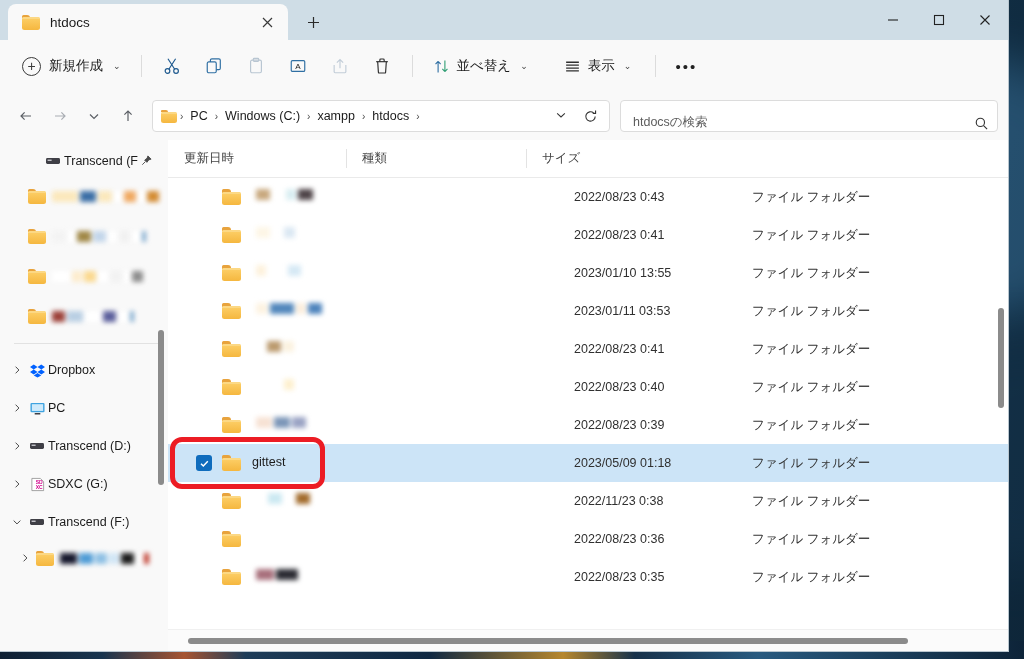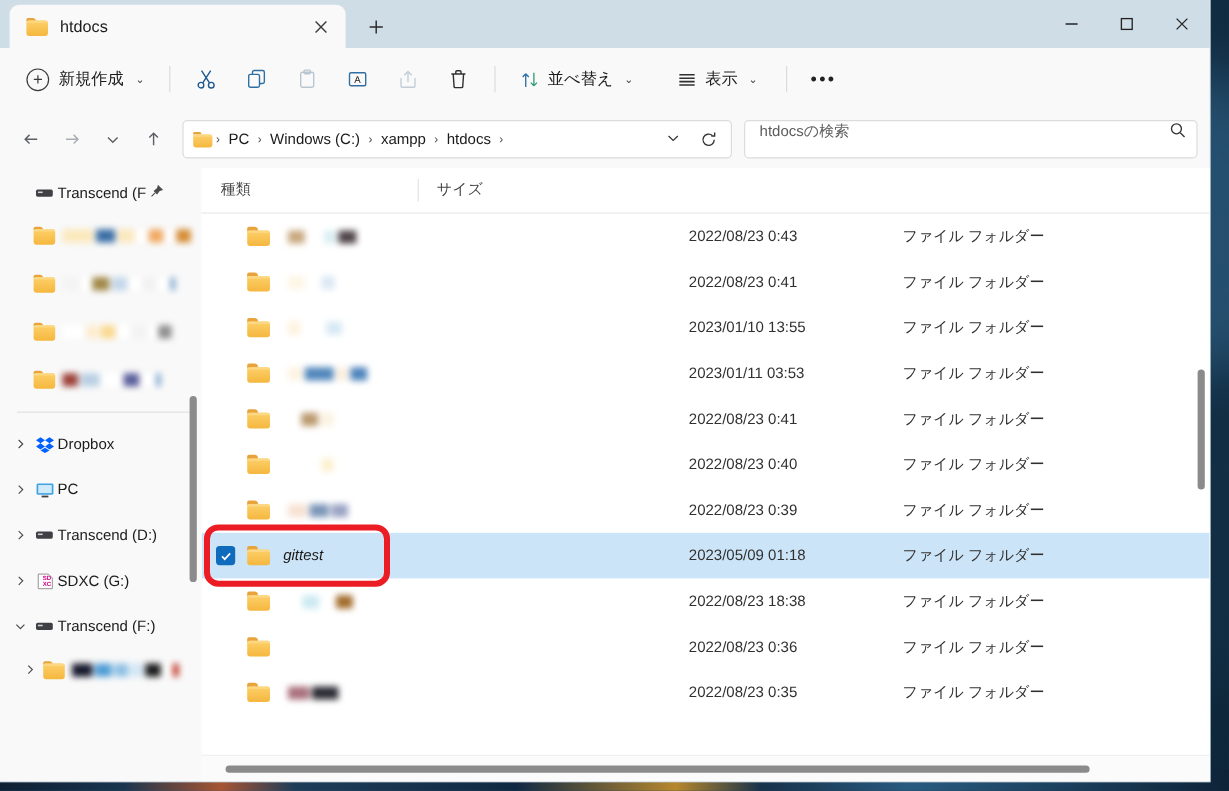--- a/index.html
+++ b/index.html
@@ -94,21 +94,21 @@
     display:flex; align-items:center; padding:0 4px 0 8px; margin-left:6px; min-width:0;
   }
   .crumb-folder{width:16px;height:13px;position:relative;flex:none;margin-right:2px;}
   .crumb{font-size:12.5px;color:#1b1b1b;padding:3px 6px;border-radius:3px;white-space:nowrap;}
   .crumb-sep{font-size:10px;color:#4a4a4a;padding:0 1px;}
   .crumb-spacer{flex:1;}
   .crumb-caret{font-size:10px;color:#333;padding:0 8px;}
   .refresh{width:30px;height:30px;display:flex;align-items:center;justify-content:center;color:#333;}
   .searchbox{
     width:378px;height:32px;background:#fff;border:1px solid #dcdcdc;border-radius:4px;
-    display:flex;align-items:flex-start;padding:0 8px 0 12px;margin-left:8px;
+    display:flex;align-items:flex-end;padding:0 8px 0 12px;margin-left:8px;
   }
   .searchbox .ph{flex:1;font-size:12.5px;color:#5d5d5d;}
   .searchbox .mag{color:#333;display:flex;}
 
   
   .bodysplit{flex:1;display:flex;min-height:0;background:#fff;position:relative;}
 
   
   .sidebar{
     width:168px;flex:none;background:#f9f9f9;position:relative;overflow:hidden;
@@ -137,21 +137,21 @@
   .ch-name{width:390px;padding-left:20px;gap:12px;}
   .selall{width:15px;height:15px;border:1.3px solid #8a8a8a;border-radius:3px;flex:none;}
   .ch-date{width:178px;padding-left:16px;}
   .ch-type{width:180px;padding-left:16px;}
   .ch-size{width:60px;padding-left:16px;}
   .sortmark{position:absolute;left:208px;top:4px;font-size:10px;color:#555;}
 
   .rows{flex:1;overflow:hidden;position:relative;}
   .row{height:38px;display:flex;align-items:center;font-size:12.5px;color:#1b1b1b;}
   .row.selected{background:#cce4f7;}
-  .cell-name{width:390px;display:flex;align-items:center;padding-left:12px;gap:0;min-width:0;font-style:italic;}
+  .cell-name{width:390px;display:flex;align-items:flex-start;padding-left:28px;gap:0;min-width:0;}
   .row-check{width:16px;height:16px;border-radius:3px;flex:none;margin-right:10px;}
   .row.selected .row-check{background:#0f6cbd;display:flex;align-items:center;justify-content:center;}
   .row-folder{width:19px;height:16px;position:relative;flex:none;margin-right:11px;}
   .name-text{white-space:nowrap;}
   .cell-date{width:178px;padding-left:16px;color:#303030;}
   .cell-type{width:180px;padding-left:16px;color:#303030;}
   .cell-size{width:60px;padding-left:16px;}
 
   .v-scroll-track{position:absolute;right:0;top:0;bottom:0;width:14px;}
   .v-scroll-thumb{position:absolute;right:4px;top:130px;width:6px;height:100px;background:#8b8b8b;border-radius:3px;}
@@ -352,21 +352,21 @@
           <path d="M10.2 10.2 L14 14" stroke="#333" stroke-width="1.2"></path>
         </svg>
       </span>
     </div>
   </div>
 
   <div class="bodysplit">
 
     <div class="sidebar">
 
-      <div class="nav-item" style="padding-left:26px;">
+      <div class="nav-item" style="padding-left:26px;justify-content:center;">
         <span class="ico">
           <svg width="16" height="14" viewBox="0 0 16 14">
             <rect x="1" y="4" width="14" height="6" rx="1.4" fill="#3f3f46"></rect>
             <rect x="2.6" y="5.6" width="4" height="1.3" fill="#cfcfd4"></rect>
           </svg>
         </span>
         <span class="lbl">Transcend (F</span>
         <span class="pin">
           <svg width="11" height="11" viewBox="0 0 12 12">
               <path d="M7.5 1 L11 4.5 L8.6 5.2 L6.4 8 L4 5.6 L6.8 3.4 Z M4.6 7.4 L1.4 10.6" stroke="#4a4a4a" stroke-width="1" fill="#4a4a4a"></path>
@@ -547,20 +547,23 @@
             </span>
           </div>
         </div>
 
       <div class="sb-scroll"></div>
     </div>
 
     <div class="filepane">
 
       <div class="colhead">
+        <div class="ch ch-date">
+          <span>更新日時</span>
+        </div>
         <div class="ch ch-type">
           <span>種類</span>
         </div>
         <div class="ch ch-size">
           <span>サイズ</span>
         </div>
       </div>
 
       <div class="rows" id="row-container">
         <div class="row">
@@ -716,21 +719,21 @@
                 <i class="body"></i>
                 <i class="lip"></i>
               </span>
               <span class="blur-name">
                 <span style="width: 10px; background: rgb(255, 255, 255);"></span>
                 <span style="width: 14px; background: rgb(204, 233, 242);"></span>
                 <span style="width: 10px; background: rgb(255, 255, 255);"></span>
                 <span style="width: 14px; background: rgb(162, 107, 43);"></span>
               </span>
             </div>
-            <div class="cell-date">2022/08/23 18:38</div>
+            <div class="cell-date">2022/11/23 0:38</div>
             <div class="cell-type">ファイル フォルダー</div>
             <div class="cell-size"></div>
           </div>
           <div class="row">
             <div class="cell-name">
               <span class="row-check"></span>
               <span class="row-folder folder">
                 <i class="tabtop"></i>
                 <i class="body"></i>
                 <i class="lip"></i>

